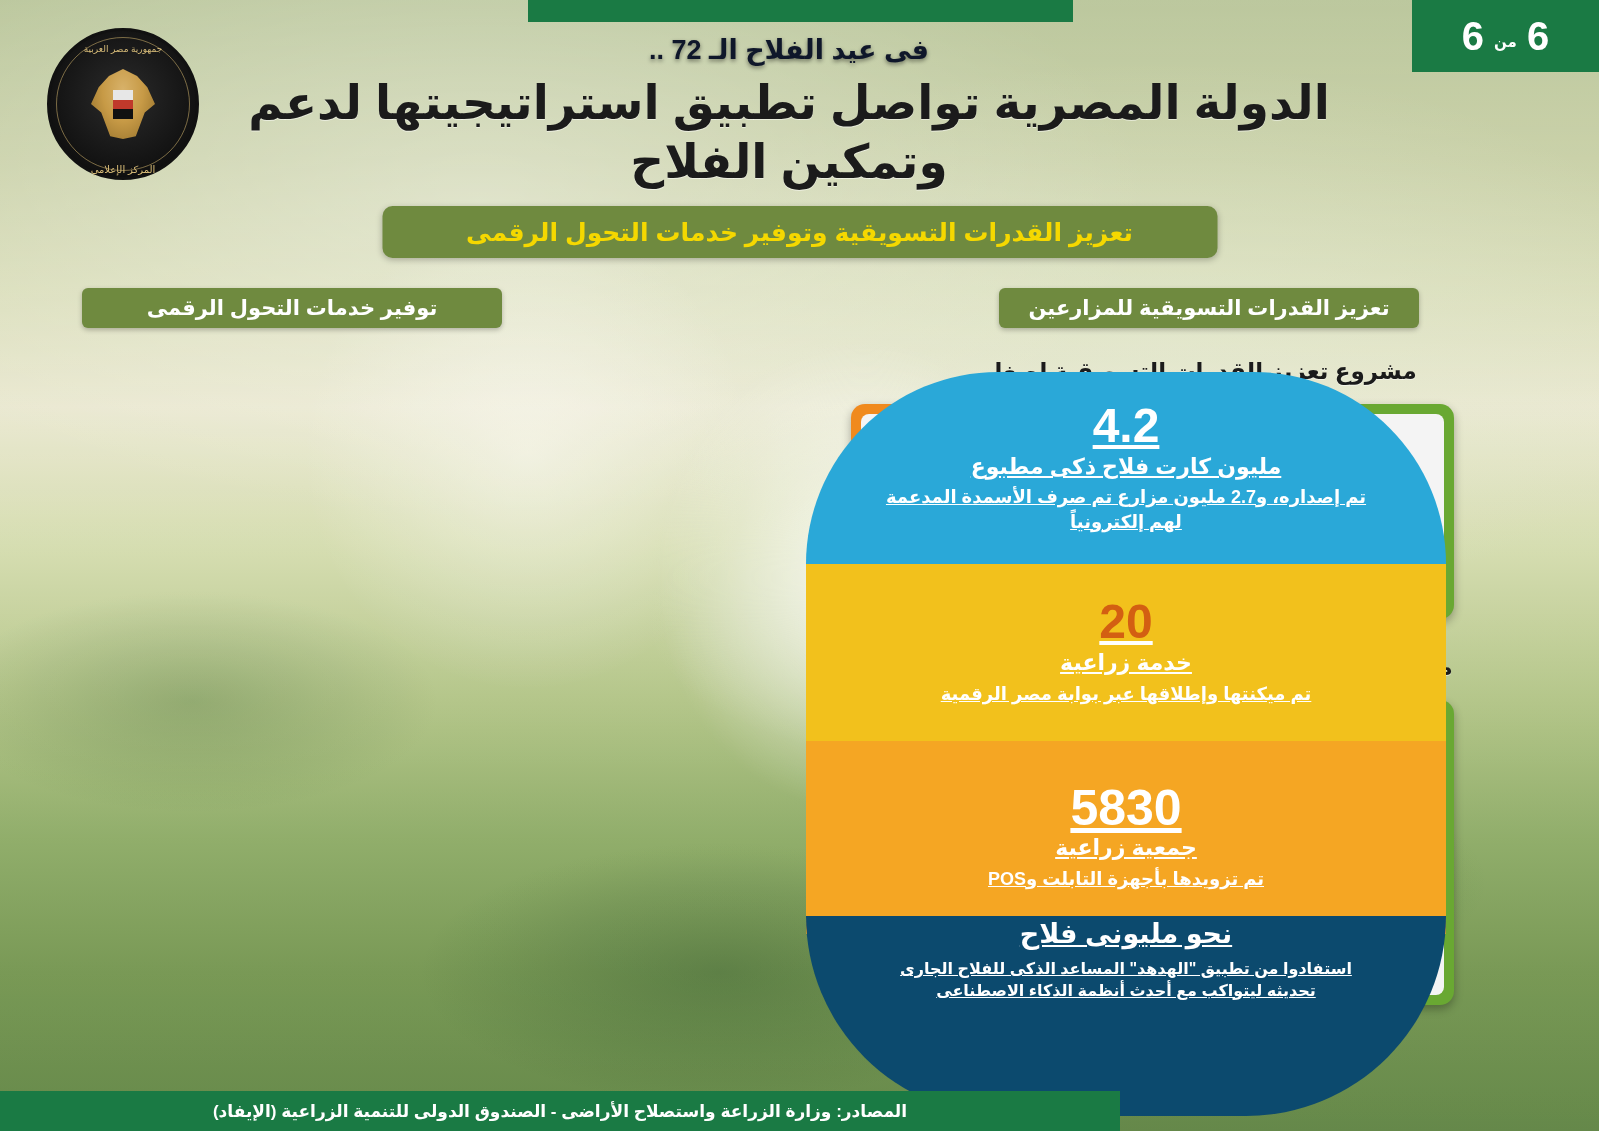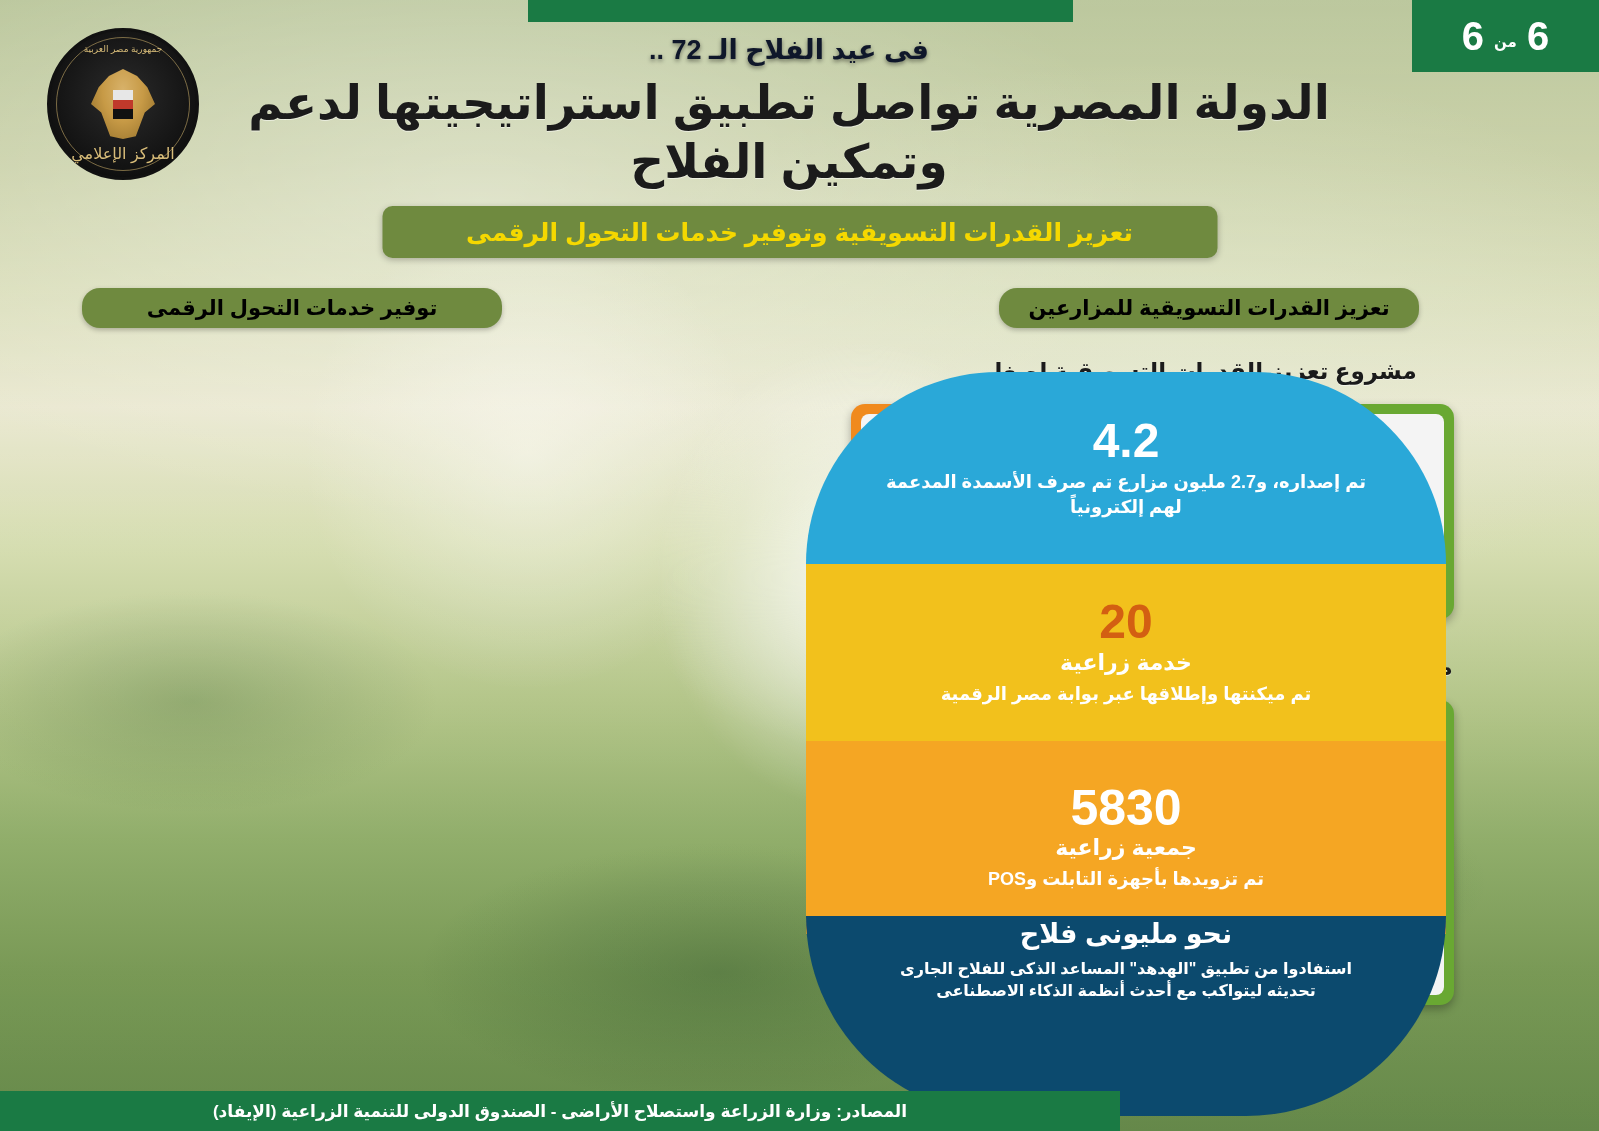--- a/index.html
+++ b/index.html
@@ -77,21 +77,21 @@
   .logo .ring-text {
     position: absolute; inset: 6px;
     border-radius: 50%;
     border: 1px solid rgba(210,180,110,0.55);
   }
   .logo-top-label, .logo-bottom-label {
     position: absolute; left: 0; right: 0; text-align: center;
     color: #d9bd79; font-size: 9px; font-weight: normal; letter-spacing: .2px;
   }
   .logo-top-label { top: 13px; }
-  .logo-bottom-label { bottom: 14px; font-size: 16px; }
+  .logo-bottom-label { bottom: 2px; font-size: 10px; }
 
   
   .kicker {
     position: absolute; top: 34px; right: 230px; width: 1160px;
     text-align: center; color: #0f172a; font-size: 27px; font-weight: bold;
     text-shadow: 0 2px 4px rgba(0,0,0,.45);
   }
   .headline {
     position: absolute; top: 74px; right: 195px; width: 1230px;
     text-align: center; color: #1b1b1b; font-size: 47px; font-weight: bold;
@@ -104,23 +104,23 @@
     position: absolute; top: 206px; left: 50%; transform: translateX(-50%);
     width: 835px; height: 52px; border-radius: 10px;
     background: #6f8a3f;
     display: flex; align-items: center; justify-content: center;
     color: #f5d800; font-size: 25px; font-weight: bold;
     box-shadow: 0 2px 6px rgba(0,0,0,.25);
   }
 
   
   .col-head {
-    position: absolute; height: 40px; border-radius: 18px;
+    position: absolute; height: 40px; border-radius: 6px;
     display: flex; align-items: center; justify-content: center;
-    background: #6f8a3f; color: #000000; font-size: 21px; font-weight: bold;
+    background: #6f8a3f; color: #ffffff; font-size: 21px; font-weight: bold;
     box-shadow: 0 2px 5px rgba(0,0,0,.25);
   }
   .col-head.right { top: 288px; right: 180px; width: 420px; }
   .col-head.left  { top: 288px; left: 82px; width: 420px; }
 
   .sub-title {
     position: absolute; color: #1b1b1b; font-size: 23px; font-weight: bold;
     text-shadow: 0 1px 0 rgba(255,255,255,.5);
   }
   .sub-title.a { top: 358px; right: 130px; width: 540px; text-align: center; }
@@ -161,22 +161,23 @@
   .inline-head .big { font-size: 34px; }
   .inline-head .unit { font-size: 17px; margin-top: 0; }
 
   
   .circle-wrap {
     position: absolute; top: 372px; left: 806px; width: 640px; height: 700px;
   }
   .seg {
     position: absolute; left: 0; width: 640px;
     color: #ffffff; text-align: center;
-    display: flex; flex-direction: column; justify-content: center;
+    display: flex; flex-direction: column; align-items: center; justify-content: center;
     padding: 0 70px;
+    text-decoration: underline;
   }
   .seg .num { font-weight: bold; line-height: 1; }
   .seg .lbl { font-weight: bold; }
   .seg .sub { font-weight: bold; line-height: 1.35; }
 
   #seg-cards {
     top: 0; height: 192px;
     background: #2aa8d8;
     border-radius: 320px 320px 0 0;
   }
@@ -284,20 +285,21 @@
   <div class="card orange" id="card-shipment">
     <div class="inner">
       <div class="desc small">تتضمن المنظومة "الشحنة التصديرية"، بداية من فحص التقاوى قبل دخولها مصر، وزراعتها، ورصد استخدامات المبيدات والأسمدة، وتتبع عملية الجمع والتعبئة والتغليف، ومدى مطابقتها لاشتراطات الدول المستوردة</div>
     </div>
   </div>
 
   <div class="circle-wrap">
 
     <div class="seg" id="seg-cards">
       <div class="num">4.2</div>
+      <div class="lbl">مليون كارت فلاح ذكى مطبوع</div>
       <div class="sub">تم إصداره، و2.7 مليون مزارع تم صرف الأسمدة المدعمة لهم إلكترونياً</div>
     </div>
 
     <div class="seg" id="seg-services">
       <div class="num">20</div>
       <div class="lbl">خدمة زراعية</div>
       <div class="sub">تم ميكنتها وإطلاقها عبر بوابة مصر الرقمية</div>
     </div>
 
     <div class="seg" id="seg-coops">

